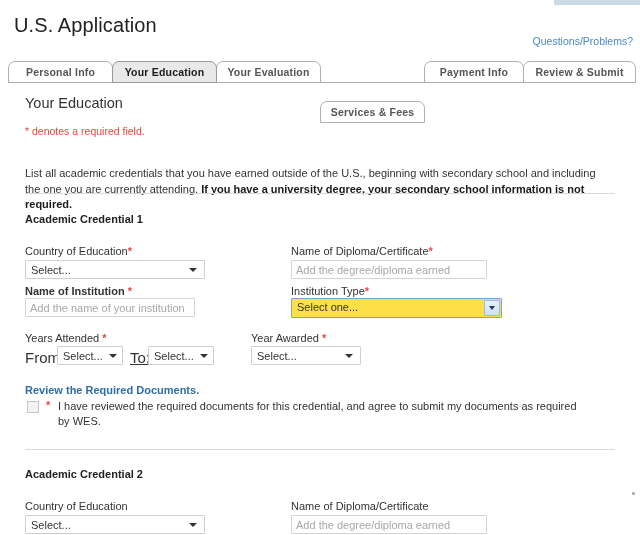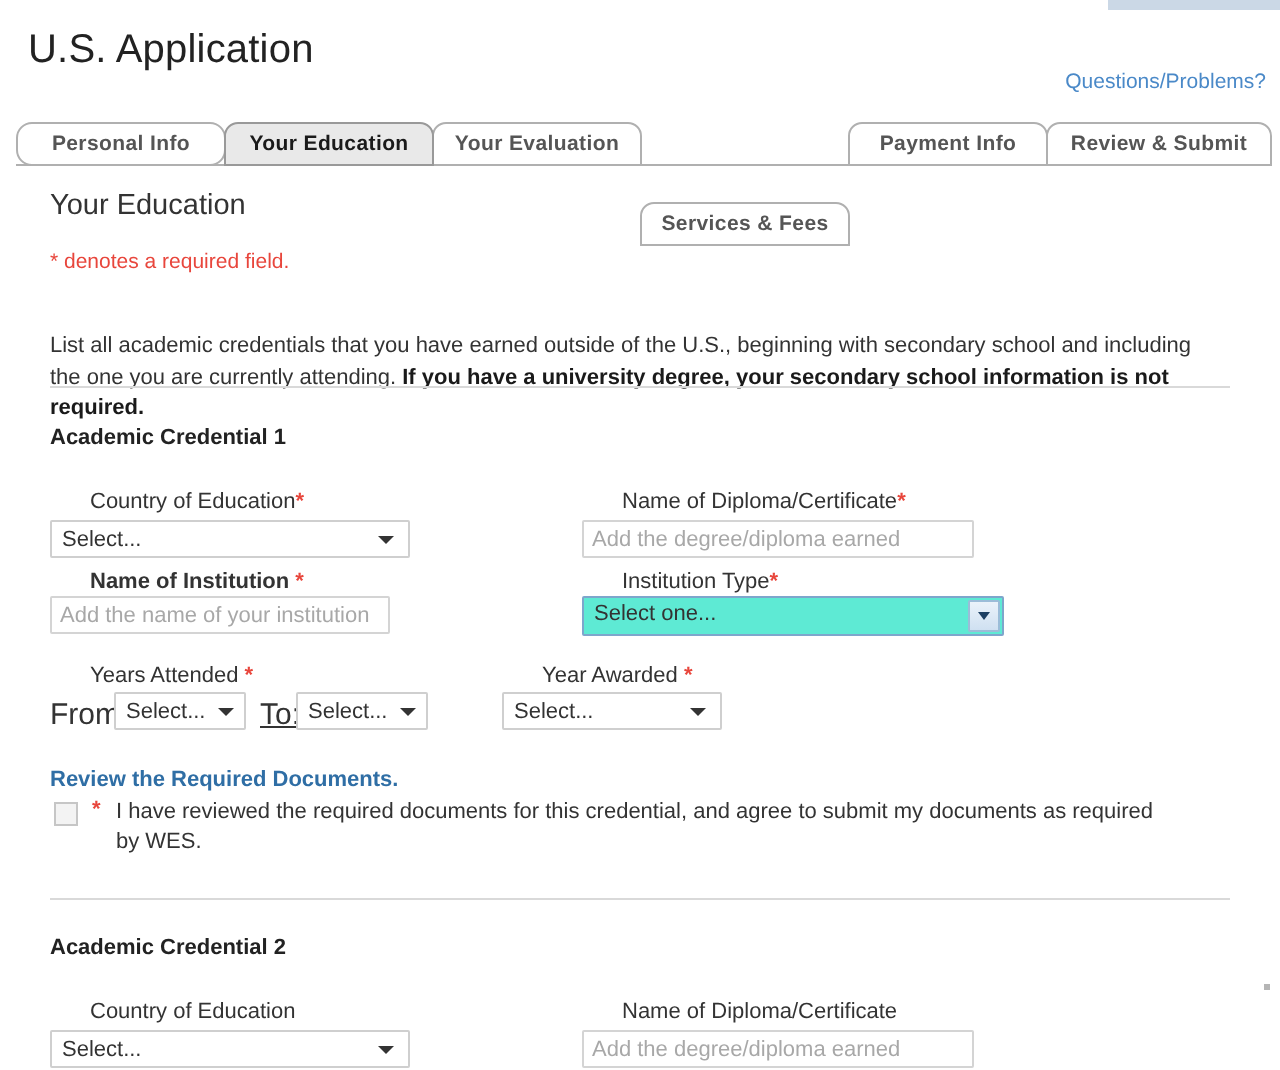--- a/index.html
+++ b/index.html
@@ -100,21 +100,20 @@
 
   .cred-heading {
     position: absolute; left: 25px;
     font-size: 11px; font-weight: bold; color: #222222;
   }
 
   .field-label {
     position: absolute;
     font-size: 11px; color: #333333;
     white-space: nowrap;
-    margin-left: 20px;
   }
   .field-label.bold { font-weight: bold; }
   .req { color: #e8463c; font-weight: bold; }
 
   select.ui-select {
     position: absolute;
     height: 19px;
     font-family: "Liberation Sans", sans-serif;
     font-size: 11px;
     color: #333333;
@@ -134,21 +133,21 @@
     width: 0; height: 0;
     border-left: 4px solid transparent;
     border-right: 4px solid transparent;
     border-top: 4px solid #333333;
   }
   
   .select-hl {
     position: absolute;
     height: 20px;
     border: 1px solid #7ea6cc;
-    background: #5eead4;
+    background: #fde047;
     border-radius: 1px;
     cursor: pointer;
   }
   .select-hl .val {
     position: absolute; left: 5px; top: 2px;
     font-size: 11px; color: #333333;
   }
   .select-hl .btn {
     position: absolute; right: 1px; top: 1px;
     width: 16px; height: 16px;
@@ -216,21 +215,21 @@
 
   <div class="top-band"></div>
 
   <h1 class="app-title">U.S. Application</h1>
 
   <a class="questions-link">Questions/Problems?</a>
 
   <div class="tabbar">
     <div class="tabbar-underline"></div>
 
-    <div class="tab" style="left:0px; width:105px;border-radius:8px;">
+    <div class="tab" style="left:0px; width:105px;">
       <span>Personal Info</span>
     </div>
     <div class="tab active" style="left:104px; width:105px;">
       <span>Your Education</span>
     </div>
     <div class="tab" style="left:208px; width:105px;">
       <span>Your Evaluation</span>
     </div>
     <div class="tab" style="left:312px; width:105px;margin-top:40px;">
       <span>Services &amp; Fees</span>

